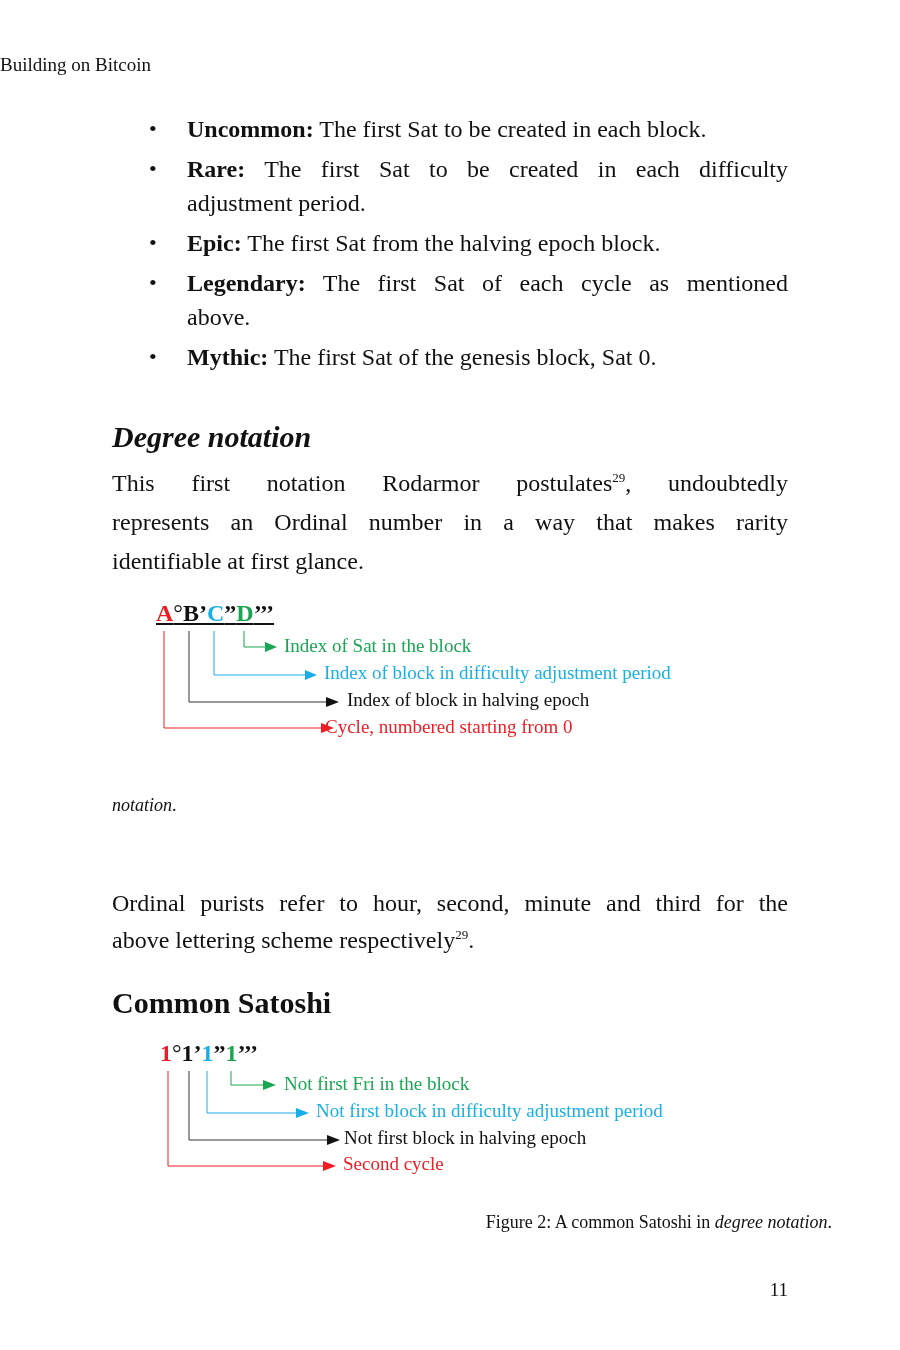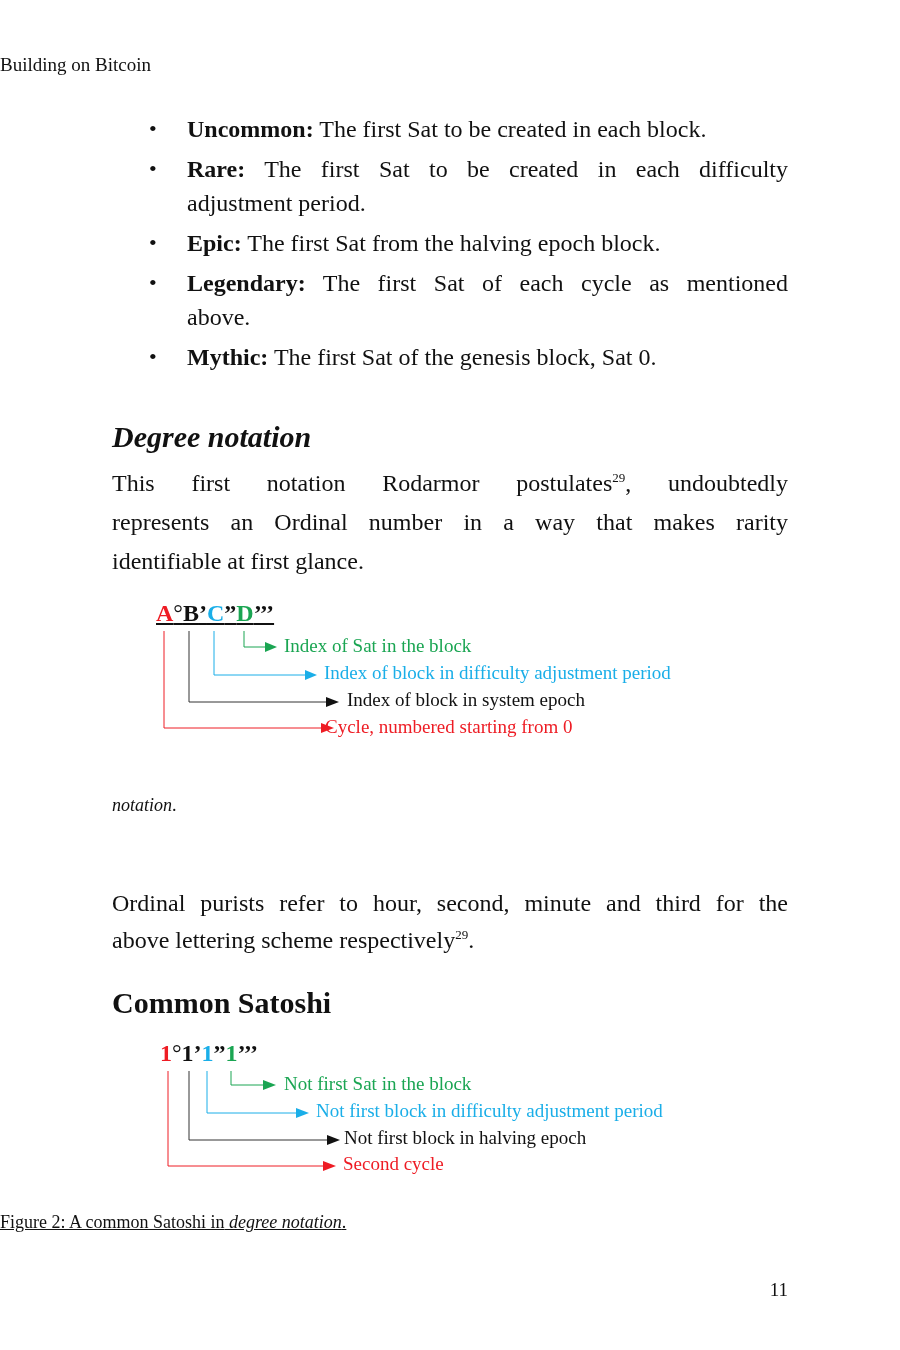--- a/index.html
+++ b/index.html
@@ -86,42 +86,42 @@
       <polyline points="189,1071 189,1140 327,1140" stroke="#333"></polyline>
       <polyline points="168,1071 168,1166 324,1166" stroke="#ee1c24"></polyline>
     </g>
     <polygon points="263,1080 276,1085 263,1090" fill="#1aa552"></polygon>
     <polygon points="296,1108 309,1113 296,1118" fill="#1aaee8"></polygon>
     <polygon points="327,1135 340,1140 327,1145" fill="#111"></polygon>
     <polygon points="323,1161 336,1166 323,1171" fill="#ee1c24"></polygon>
   </svg>
   <div class="lbl grn" style="left:284px; top:635px;">Index of Sat in the block</div>
   <div class="lbl blu" style="left:324px; top:662px;">Index of block in difficulty adjustment period</div>
-  <div class="lbl blk" style="left:347px; top:689px;">Index of block in system epoch</div>
+  <div class="lbl blk" style="left:347px; top:689px;">Index of block in halving epoch</div>
   <div class="lbl red" style="left:325px; top:716px;">Cycle, numbered starting from 0</div>
 </div>
 
 <div class="caption" style="left:112px; top:791px; width:676px;">
   <div><i>notation</i><span>.</span></div>
 </div>
 
 <div class="para" style="top:885px; line-height:37px;">
   <div class="justify-line">Ordinal purists refer to hour, second, minute and third for the</div>
   <div><span>above lettering scheme respectively</span><sup>29</sup><span>.</span></div>
 </div>
 
 <h3 class="sub">Common Satoshi</h3>
 
 <div>
   <div class="notation" style="left:160px; top:1040px;">
     <span class="red">1</span><span class="blk" style="font-weight:normal">°</span><span class="blk">1</span><span class="blk">’</span><span class="blu">1</span><span class="blk">”</span><span class="grn">1</span><span class="blk">’’’</span>
   </div>
-  <div class="lbl grn" style="left:284px; top:1073px;">Not first Sat in the block</div>
+  <div class="lbl grn" style="left:284px; top:1073px;">Not first Fri in the block</div>
   <div class="lbl blu" style="left:316px; top:1100px;">Not first block in difficulty adjustment period</div>
   <div class="lbl blk" style="left:344px; top:1127px;">Not first block in halving epoch</div>
   <div class="lbl red" style="left:343px; top:1153px;">Second cycle</div>
 </div>
 
-<div class="caption" style="left:0; width:832px; top:1208px; text-align:left;text-decoration:underline;">
+<div class="caption" style="left:0; width:832px; top:1208px; text-align:right;">
   <span>Figure 2: A common Satoshi in</span> <i>degree notation</i><span>.</span>
 </div>
 
 <div class="pagenum">11</div>
 
 </body></html>

